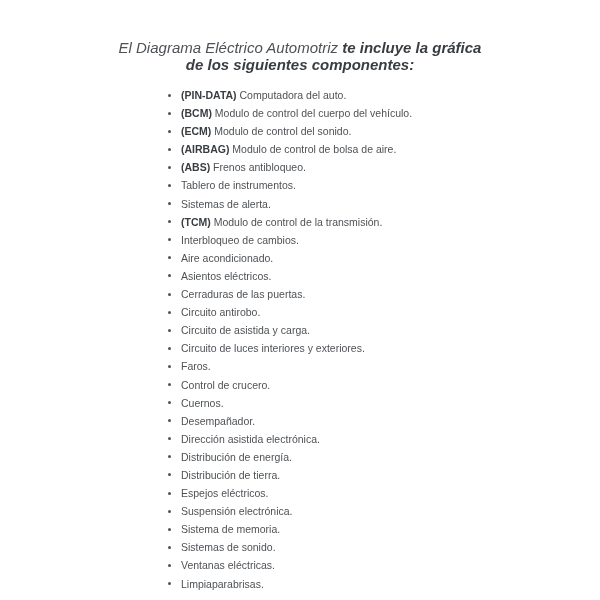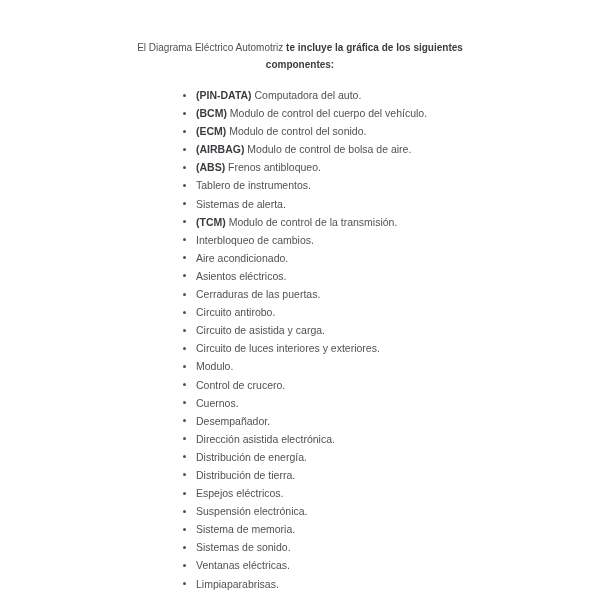--- a/index.html
+++ b/index.html
@@ -15,33 +15,34 @@
     font-family: "Liberation Sans", sans-serif;
     overflow: hidden;
   }
   .title {
     position: absolute;
     top: 39px;
     left: 110px;
     width: 380px;
     margin: 0;
     text-align: center;
-    font-size: 10px;
+    font-size: 15px;
     line-height: 17px;
     font-weight: 400;
     color: #4e5256;
+    font-style: italic;
   }
   .title strong {
     color: #393d41;
     font-weight: 700;
   }
   .components {
     position: absolute;
     top: 86px;
-    left: 16px;
+    left: 1px;
     margin: 0;
     padding: 0;
     list-style: none;
   }
   .item {
     position: relative;
     margin-left: 180px;
     height: 18.1px;
     line-height: 18.1px;
     font-size: 10.5px;
@@ -188,21 +189,21 @@
     <span class="item-text">
       
       <span>Circuito de luces interiores y exteriores.</span>
     </span>
   </li>
 
   <li class="item">
     <span class="dot"></span>
     <span class="item-text">
       
-      <span>Modulo.</span>
+      <span>Faros.</span>
     </span>
   </li>
 
   <li class="item">
     <span class="dot"></span>
     <span class="item-text">
       
       <span>Control de crucero.</span>
     </span>
   </li>

